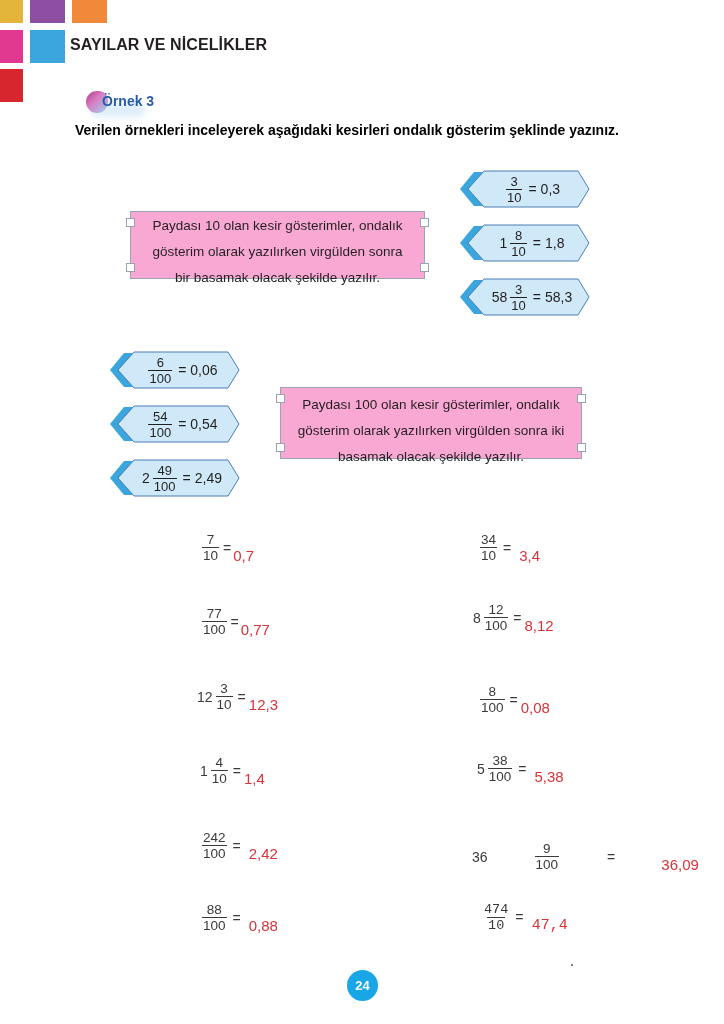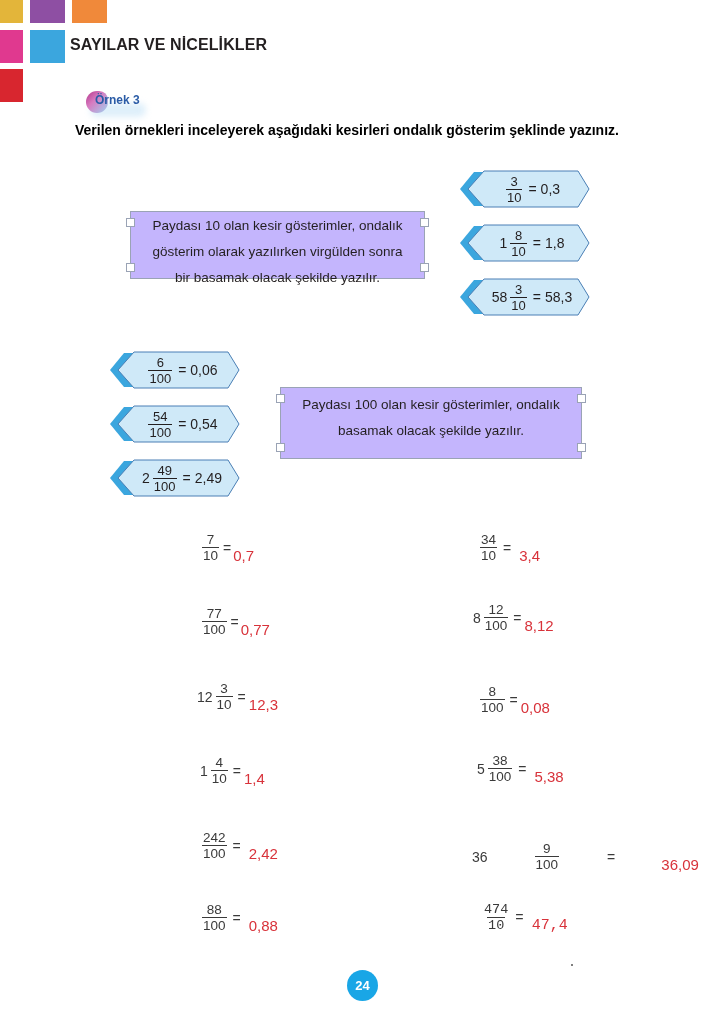--- a/index.html
+++ b/index.html
@@ -13,25 +13,25 @@
     .sq-pink { left: 0; top: 30px; width: 23px; height: 33px; background: #e0398f; }
     .sq-blue { left: 30px; top: 30px; width: 35px; height: 33px; background: #3ba6de; }
     .sq-red { left: 0; top: 69px; width: 23px; height: 33px; background: #d8262f; }
 
     .unit-title { position: absolute; left: 70px; top: 36px; font-size: 16px; font-weight: bold; color: #231f20; letter-spacing: 0.1px; }
 
     .ornek { position: absolute; left: 84px; top: 89px; width: 80px; height: 26px; }
     .ornek-blob { position: absolute; left: 2px; top: 2px; width: 22px; height: 22px; border-radius: 50% 40% 50% 50%;
       background: linear-gradient(135deg, #b3348a 0%, #d77bc0 40%, #9ed3f2 100%); }
     .ornek-glow { position: absolute; left: 6px; top: 14px; width: 56px; height: 14px; border-radius: 8px; background: rgba(160,210,240,0.35); filter: blur(3px); }
-    .ornek-text { position: absolute; left: 11px; top: 4px; font-size: 12px; font-weight: bold; color: #2a5ba6; }
+    .ornek-text { position: absolute; left: 18px; top: 4px; font-size: 14px; font-weight: bold; color: #2a5ba6; }
 
     .instruction { position: absolute; left: 75px; top: 122px; font-size: 14px; font-weight: bold; color: #000000; }
 
-    .rule-box { position: absolute; border: 1px solid #9aa3b5; background: #c4b5fd; text-align: center; font-size: 13.5px; line-height: 26px; color: #231f20; }
+    .rule-box { position: absolute; border: 1px solid #9aa3b5; background: #f9a8d4; text-align: center; font-size: 13.5px; line-height: 26px; color: #231f20; }
     .rule-box .corner { position: absolute; width: 9px; height: 9px; border: 1px solid #9aa3b5; background: #fff; }
     .corner.tl { left: -5px; top: 6px; }
     .corner.tr { right: -5px; top: 6px; }
     .corner.bl { left: -5px; bottom: 6px; }
     .corner.br { right: -5px; bottom: 6px; }
     .rule-1 { left: 130px; top: 211px; width: 295px; height: 68px; padding-top: 1px; }
     .rule-2 { left: 280px; top: 387px; width: 302px; height: 72px; padding-top: 4px; }
 
     .tag { position: absolute; width: 130px; height: 38px; }
     .tag svg { position: absolute; left: 0; top: 0; }
@@ -169,20 +169,21 @@
     <span>2,49</span>
   </div>
 </div>
 
 <div class="rule-box rule-2">
   <span class="corner tl"></span>
   <span class="corner tr"></span>
   <span class="corner bl"></span>
   <span class="corner br"></span>
   <div>Paydası 100 olan kesir gösterimler, ondalık</div>
+  <div>gösterim olarak yazılırken virgülden sonra iki</div>
   <div>basamak olacak şekilde yazılır.</div>
 </div>
 
 <div class="exercise" style="left:200px;top:531px;">
   <span class="frac">
       <span class="num">7</span>
       <span class="den">10</span>
     </span>
   <span class="eq" style="margin:0 2px">=</span>
   <span class="answer">0,7</span>

